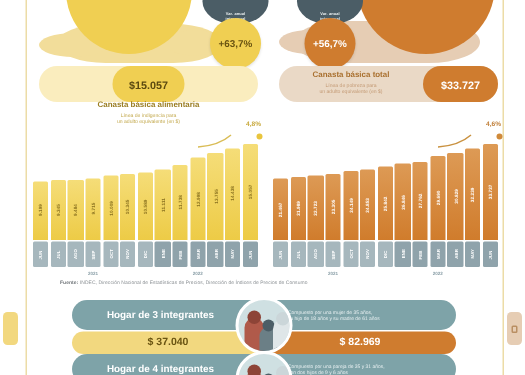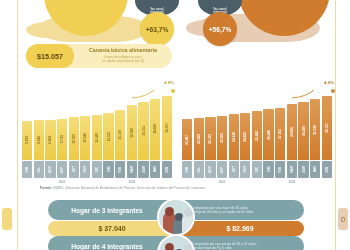--- a/index.html
+++ b/index.html
@@ -60,21 +60,21 @@
   }
   .pct-circle.y { left:140px; background:#f0cf52; color:#6a5412; }
   .pct-circle.o { left:203px; background:#cf7c2f; color:#ffffff; }
 
   
   .pill-row { position:absolute; top:44px; left:0; right:0; height:26px; }
   .pill {
     position:absolute; height:24px; border-radius:12px;
     display:flex; align-items:center;
   }
-  .pill.cba { left:26px; width:146px; background:#faedbe; }
+  .pill.cba { left:26px; width:146px; background:#faedbe;flex-direction:column; }
   .pill.cbt { left:186px; width:146px; background:#ead9c6; }
   .amt {
     height:24px; border-radius:12px; display:flex; align-items:center; justify-content:center;
     font-size:7.2px; font-weight:700; padding:0 6px; flex:0 0 auto;
   }
   .amt.y { background:#f0cf52; color:#5c4a10; min-width:48px; }
   .amt.o { background:#cf7c2f; color:#ffffff; min-width:50px; }
   .pill-txt { flex:1; text-align:center; padding:0 3px; }
   .pill-title { font-size:5.3px; font-weight:700; line-height:1.1; }
   .pill-title.y { color:#9a7d22; }
@@ -221,20 +221,28 @@
 
   <div class="pill-row">
     <div class="pill cba">
       <div class="amt y">$15.057</div>
       <div class="pill-txt">
         <div class="pill-title y">Canasta básica alimentaria</div>
         <div class="pill-sub y">Línea de indigencia para
 un adulto equivalente (en $)</div>
       </div>
     </div>
+    <div class="pill cbt">
+      <div class="pill-txt">
+        <div class="pill-title o">Canasta básica total</div>
+        <div class="pill-sub o">Línea de pobreza para
+un adulto equivalente (en $)</div>
+      </div>
+      <div class="amt o">$33.727</div>
+    </div>
   </div>
 
   <div class="chart left">
     <div class="callout y">
       <svg width="40" height="14" viewBox="0 0 40 14">
         <path d="M2 12 Q 16 11 24 4" stroke="#d9bc55" stroke-width="1" fill="none"></path>
       </svg>
       <span class="ctxt">4,8%</span>
       <span class="dot"></span>
     </div>

